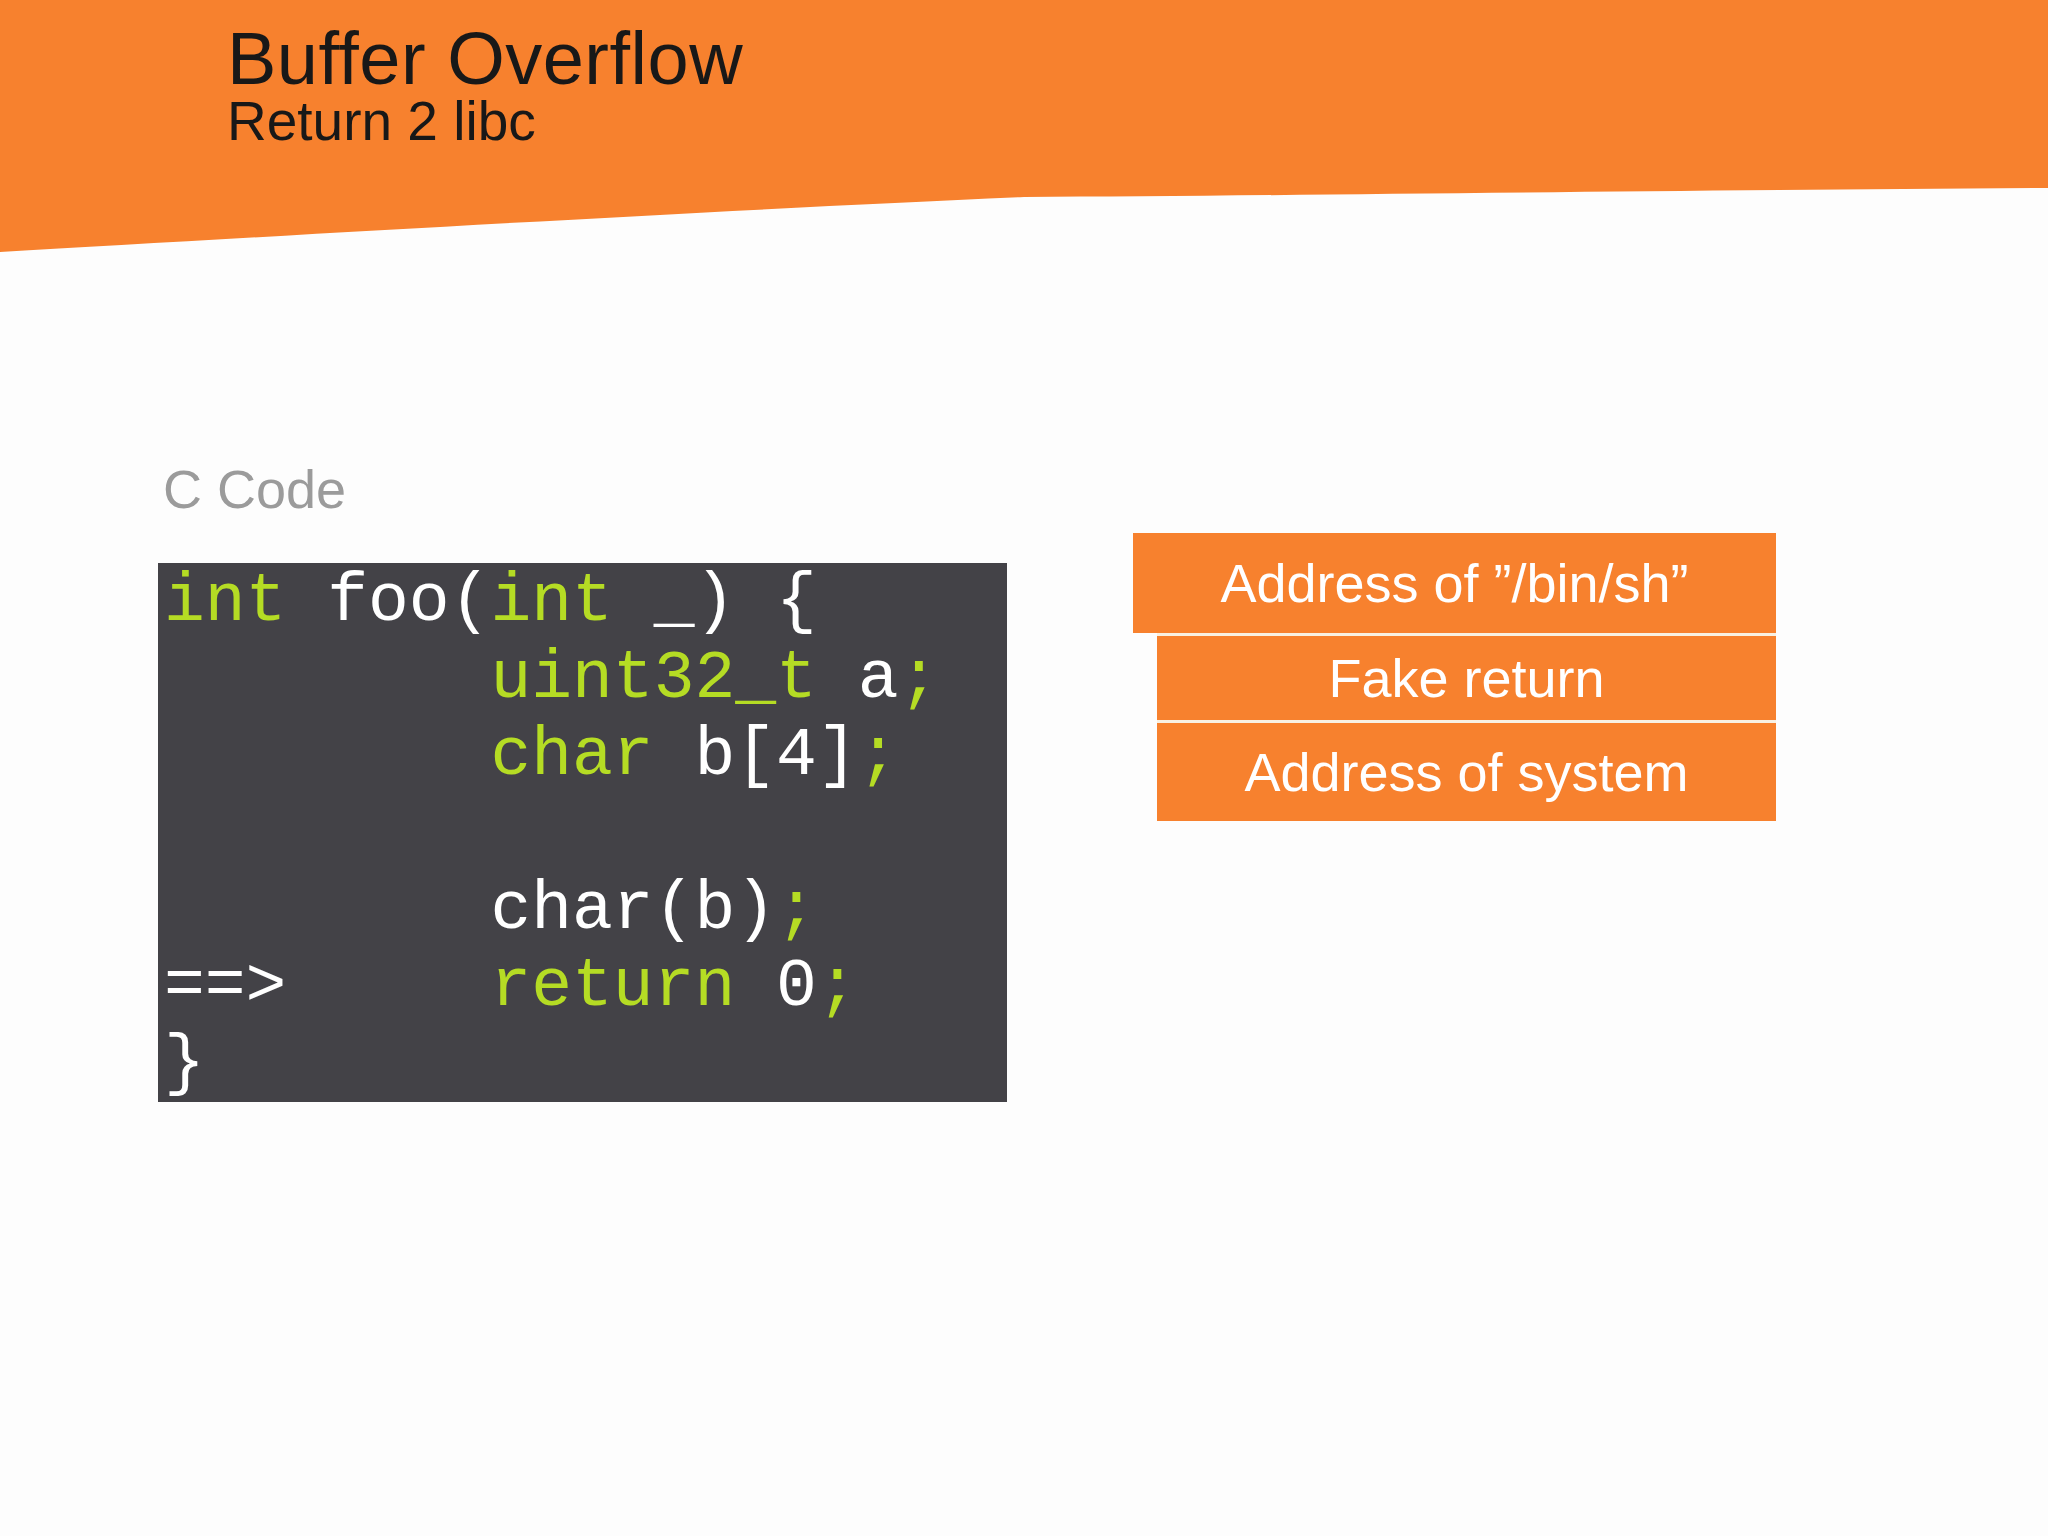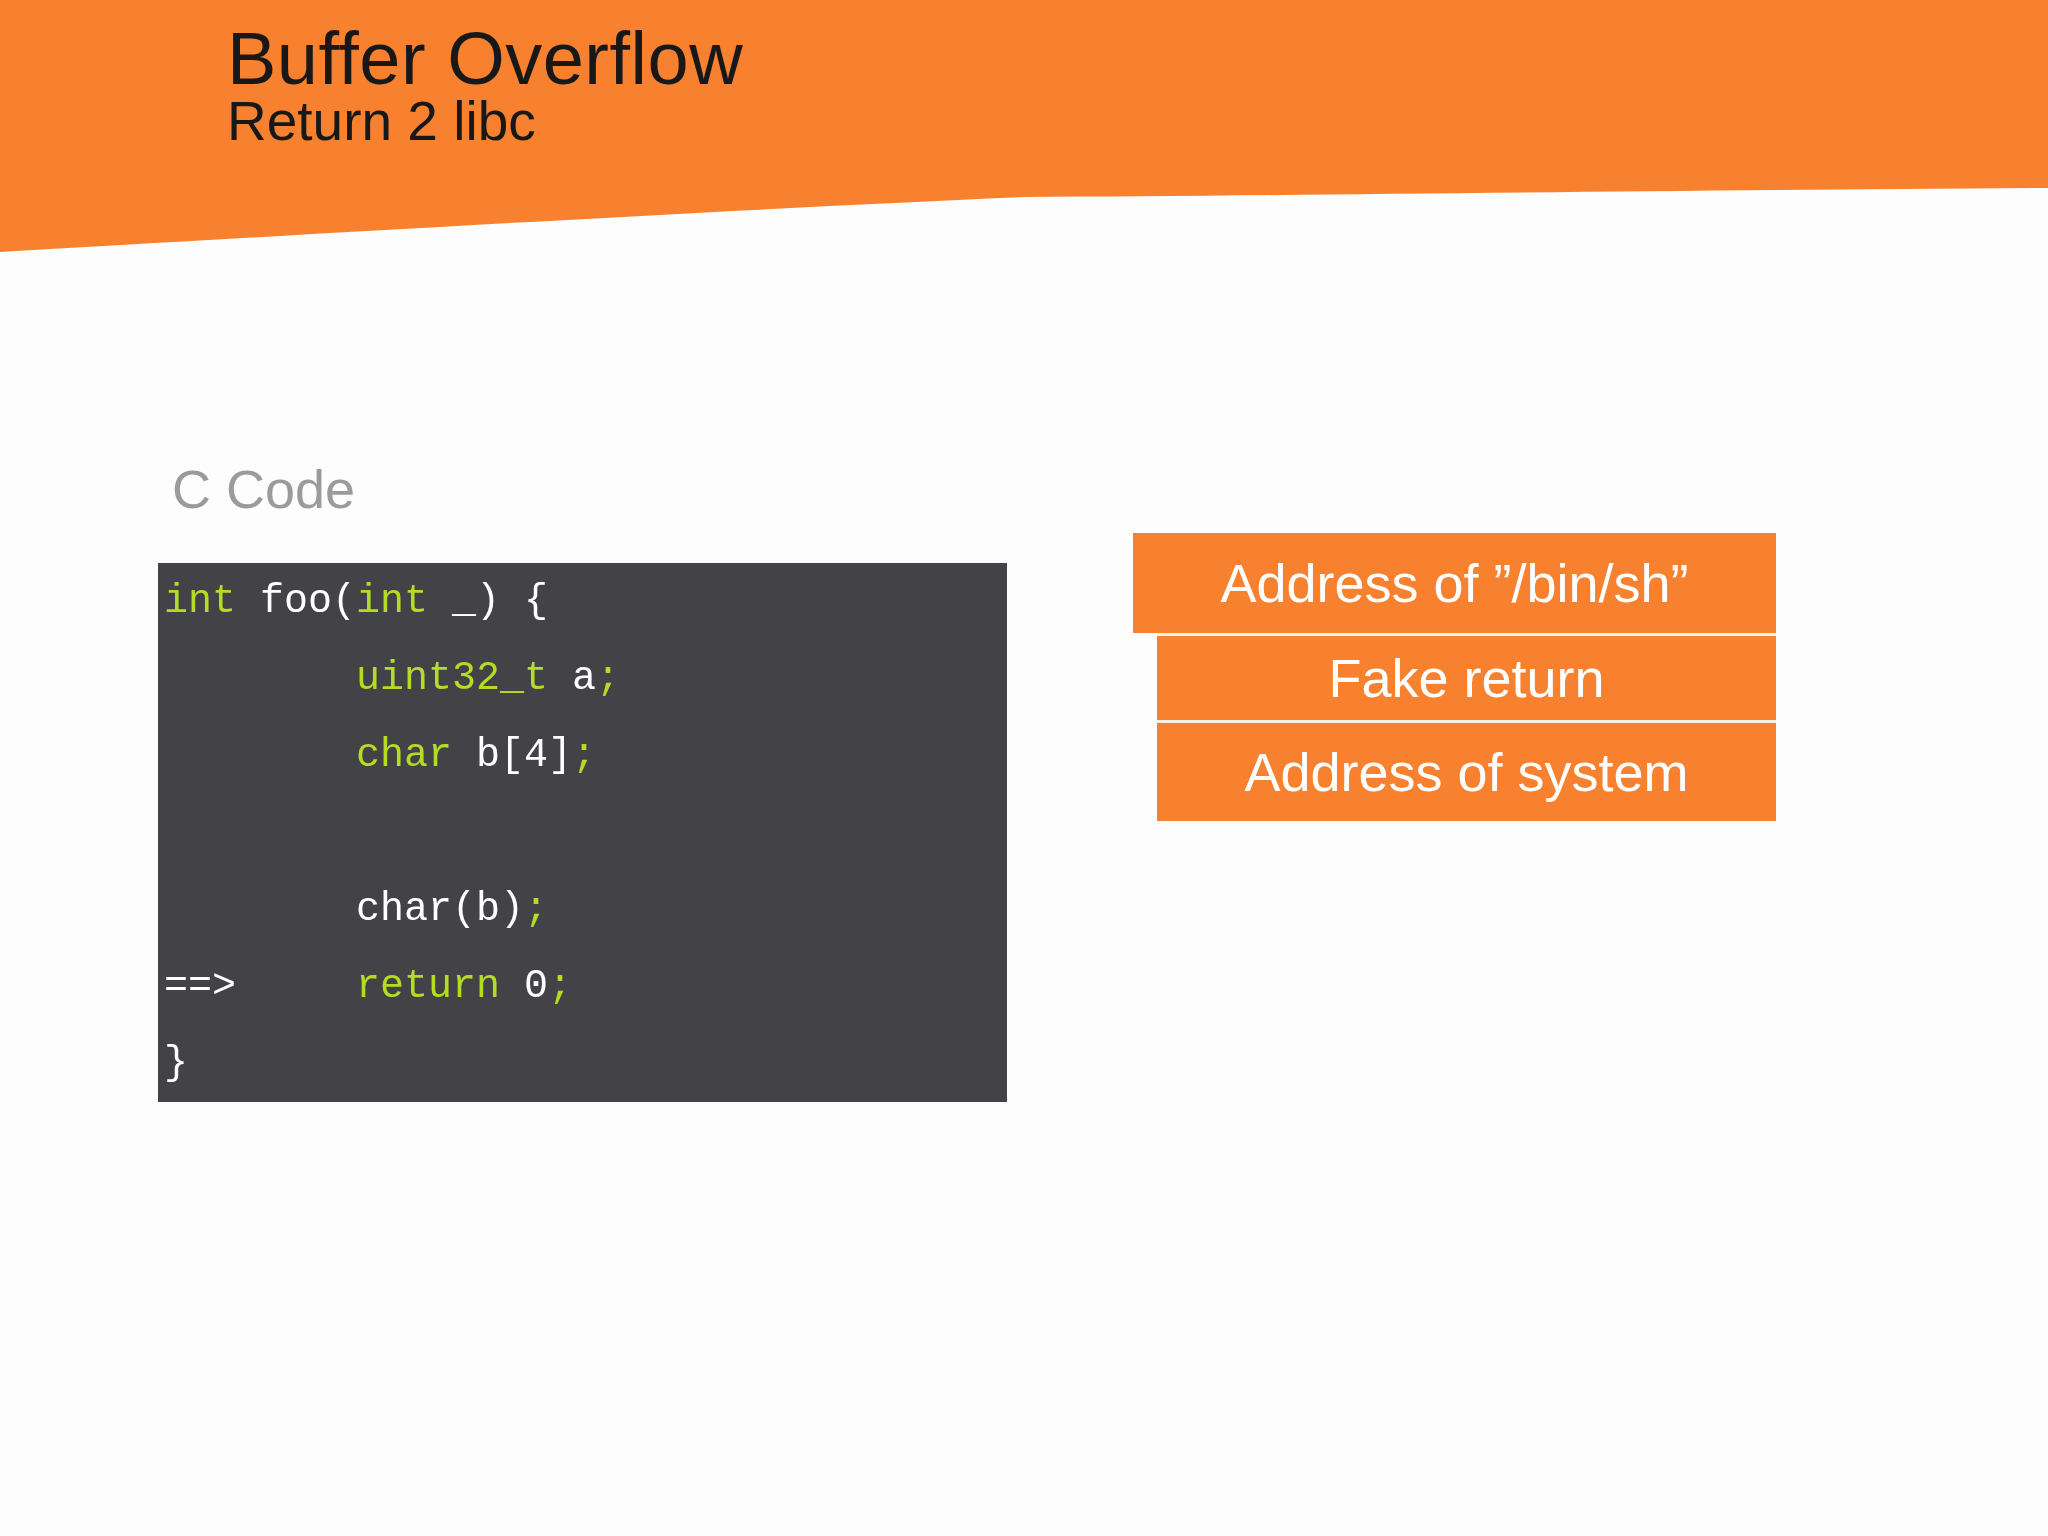--- a/index.html
+++ b/index.html
@@ -23,34 +23,34 @@
   }
   .subtitle {
     position: absolute; left: 227px; top: 94px;
     font-size: 55px; line-height: 1;
     color: var(--title-text, #181818); font-weight: 400;
     white-space: nowrap;
   }
 
   
   .section-label {
-    position: absolute; left: 172px; top: 462px;
+    position: absolute; left: 163px; top: 462px;
     font-size: 54px; line-height: 1;
     color: var(--label-gray, #9b9b9b);
     white-space: nowrap;
   }
 
   
   .code-block {
     position: absolute; left: 158px; top: 563px;
     width: 849px; height: 539px;
     background: var(--code-bg, #434247);
     padding: 0 0 0 6px; box-sizing: border-box;
     font-family: "Liberation Mono", monospace;
-    font-size: 40px; line-height: 77px;
+    font-size: 68px; line-height: 77px;
   }
   .code-line { height: 77px; white-space: pre; }
   .tok-pl { color: var(--code-text, #ffffff); }
   .tok-kw { color: var(--code-keyword, #b5dc24); }
 
   
   .stack-diagram {
     position: absolute; left: 1133px; top: 533px; width: 643px;
   }
   .stack-cell {

